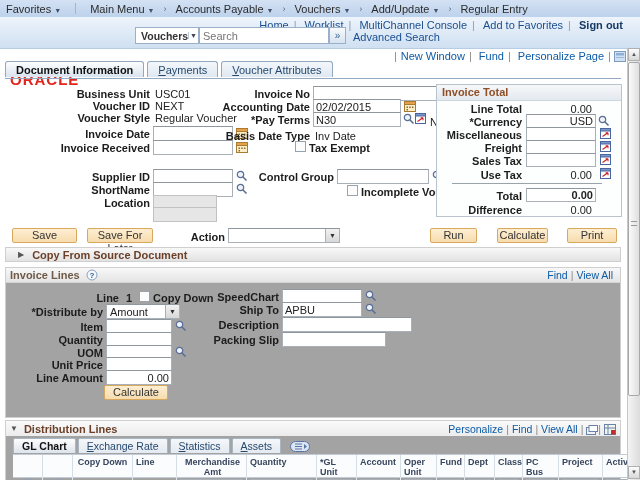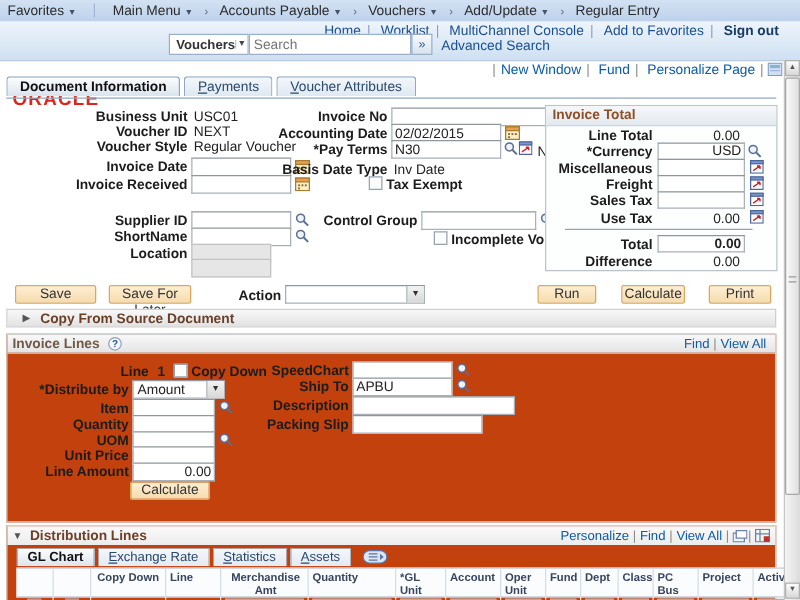--- a/index.html
+++ b/index.html
@@ -57,21 +57,21 @@
   .sel .sa{width:13px;height:100%;background:linear-gradient(#f2f2f2,#d8d8d8);border-left:1px solid #a9b0b7;
            color:#333;font-size:7px;text-align:center;line-height:13px;}
   
   .btn{position:absolute;background:linear-gradient(#feeed2,#f6dcae);border:1px solid #d8a85c;border-radius:2px;
        box-sizing:border-box;height:15px;font-family:"Liberation Sans",sans-serif;font-size:11px;color:#333;
        text-align:center;line-height:13px;cursor:pointer;}
   
   .secbar{background:linear-gradient(#f8f8f8,#e2e2e2);border:1px solid #cfcfcf;box-sizing:border-box;
           display:flex;align-items:center;}
   .sectitle{font-weight:bold;color:#6b3f28;}
-  .groupbox{border:1px solid #cfcfcf;box-sizing:border-box;background:#c2410c;}
+  .groupbox{border:1px solid #cfcfcf;box-sizing:border-box;background:#a3a3a3;}
   .grouphdr{height:15px;background:linear-gradient(#f8f8f8,#e4e4e4);border-bottom:1px solid #d4d4d4;
             display:flex;align-items:center;padding:0 4px;box-sizing:border-box;}
   .links{margin-left:auto;color:#8a8a8a;font-size:10.5px;white-space:nowrap;}
   .links a{color:#0d5ba6;text-decoration:none;margin:0 3px;}
   
   .itpanel{left:436px;top:84px;width:186px;height:133px;border:1px solid #b9c4ce;background:#fdfefe;box-sizing:border-box;}
   .ithdr{height:14px;background:linear-gradient(#f6f7f9,#e3e9ef);border-bottom:1px solid #cdd6df;
          font-weight:bold;color:#8f4f26;padding:1px 5px 0;}
   
   .gtab{display:inline-block;padding:1px 8px;margin-right:2px;border:1px solid #a9b6c4;border-bottom:none;

